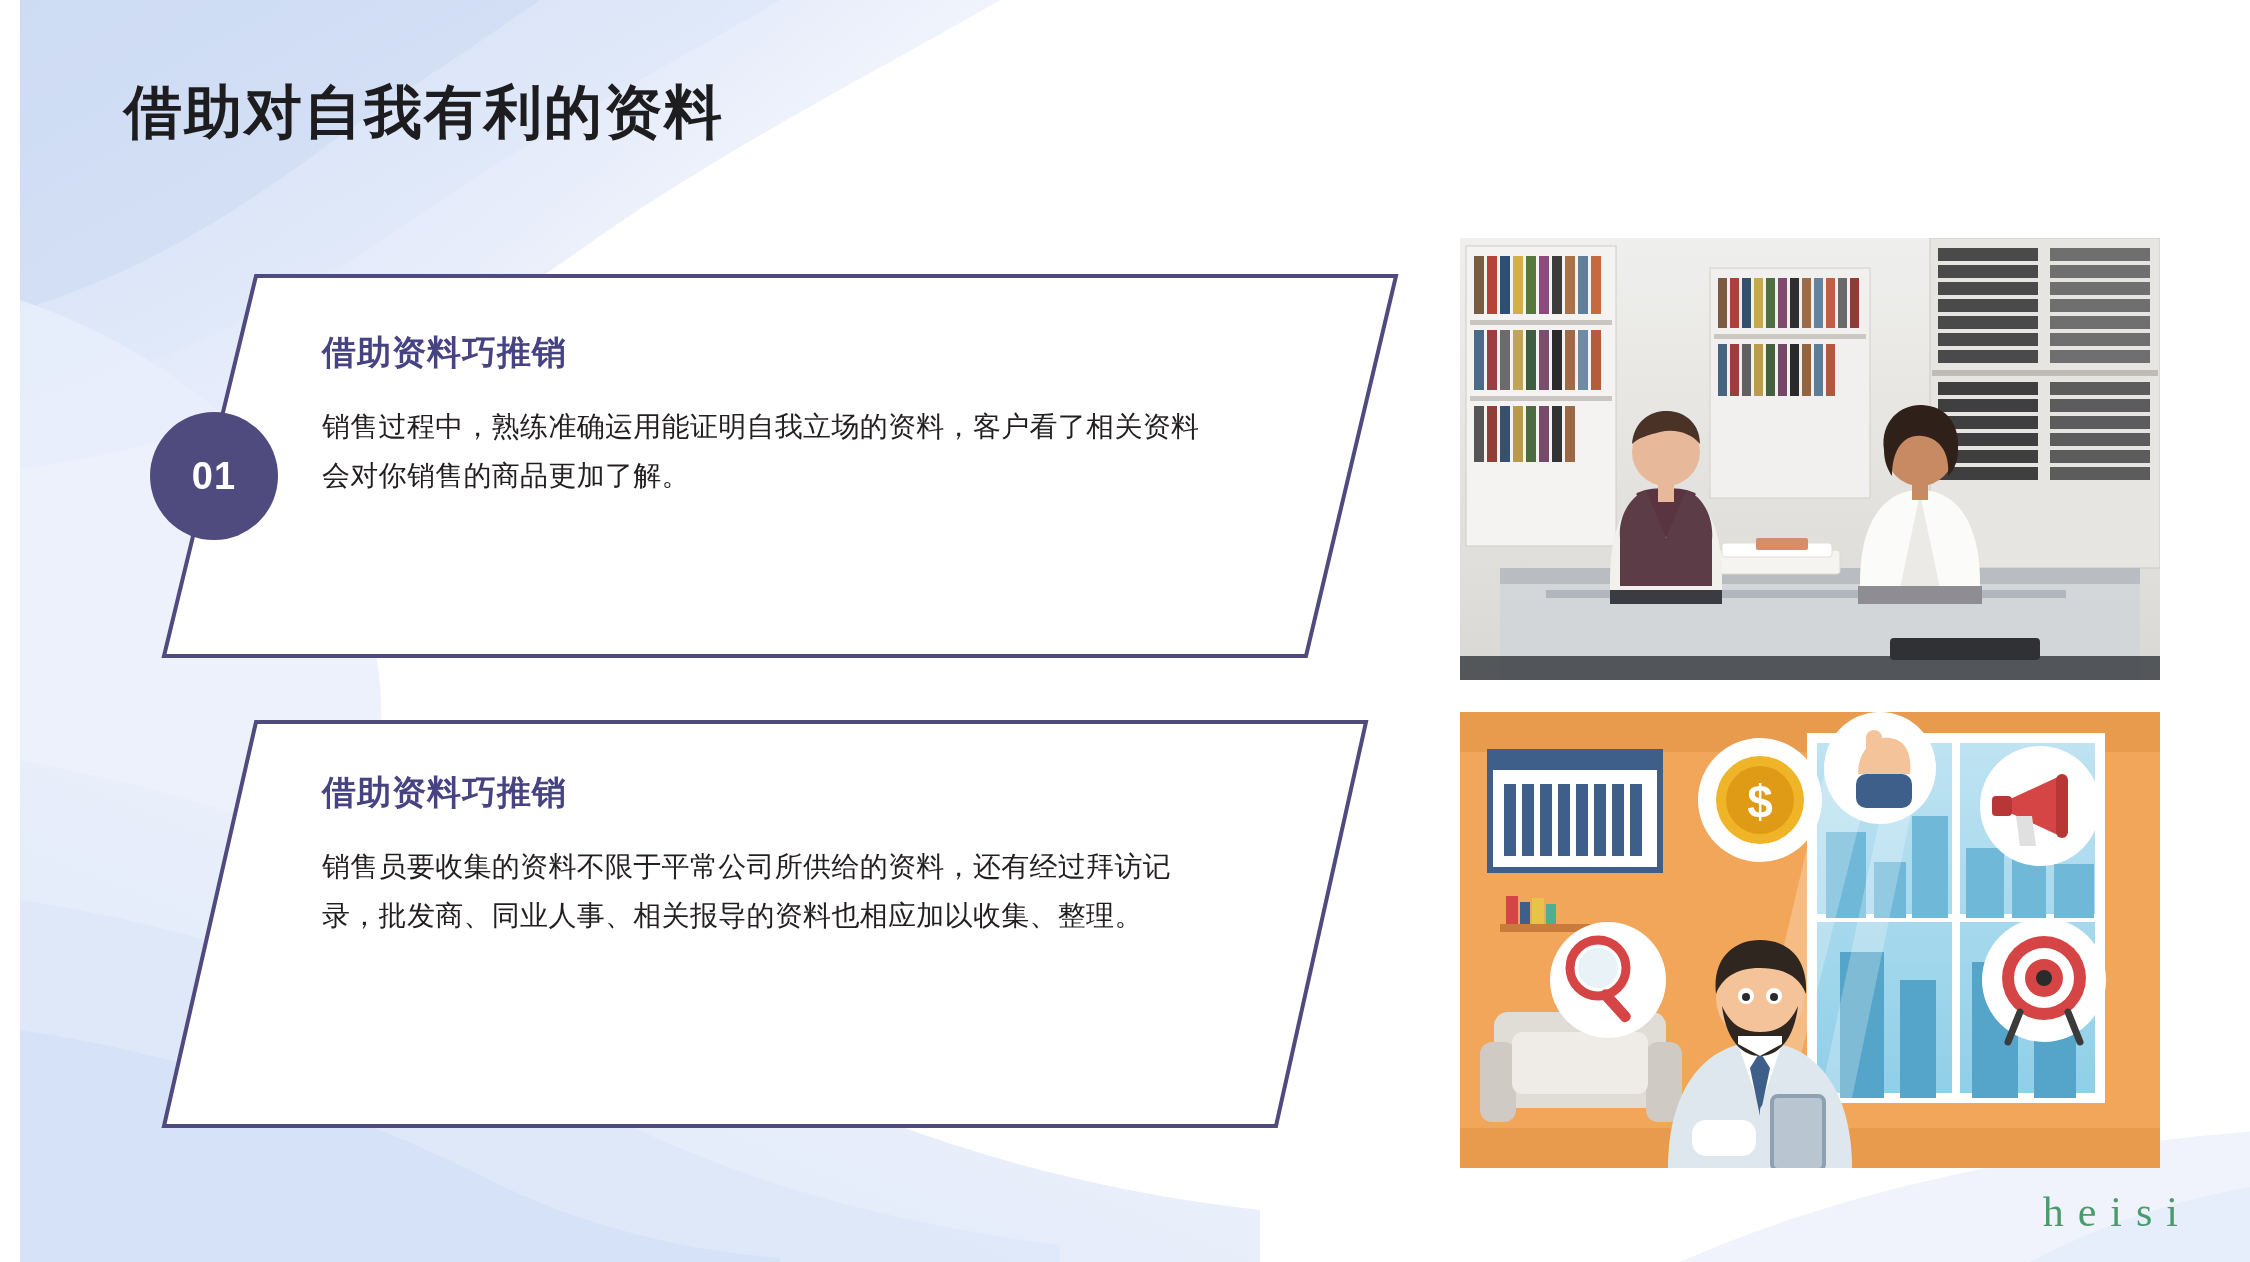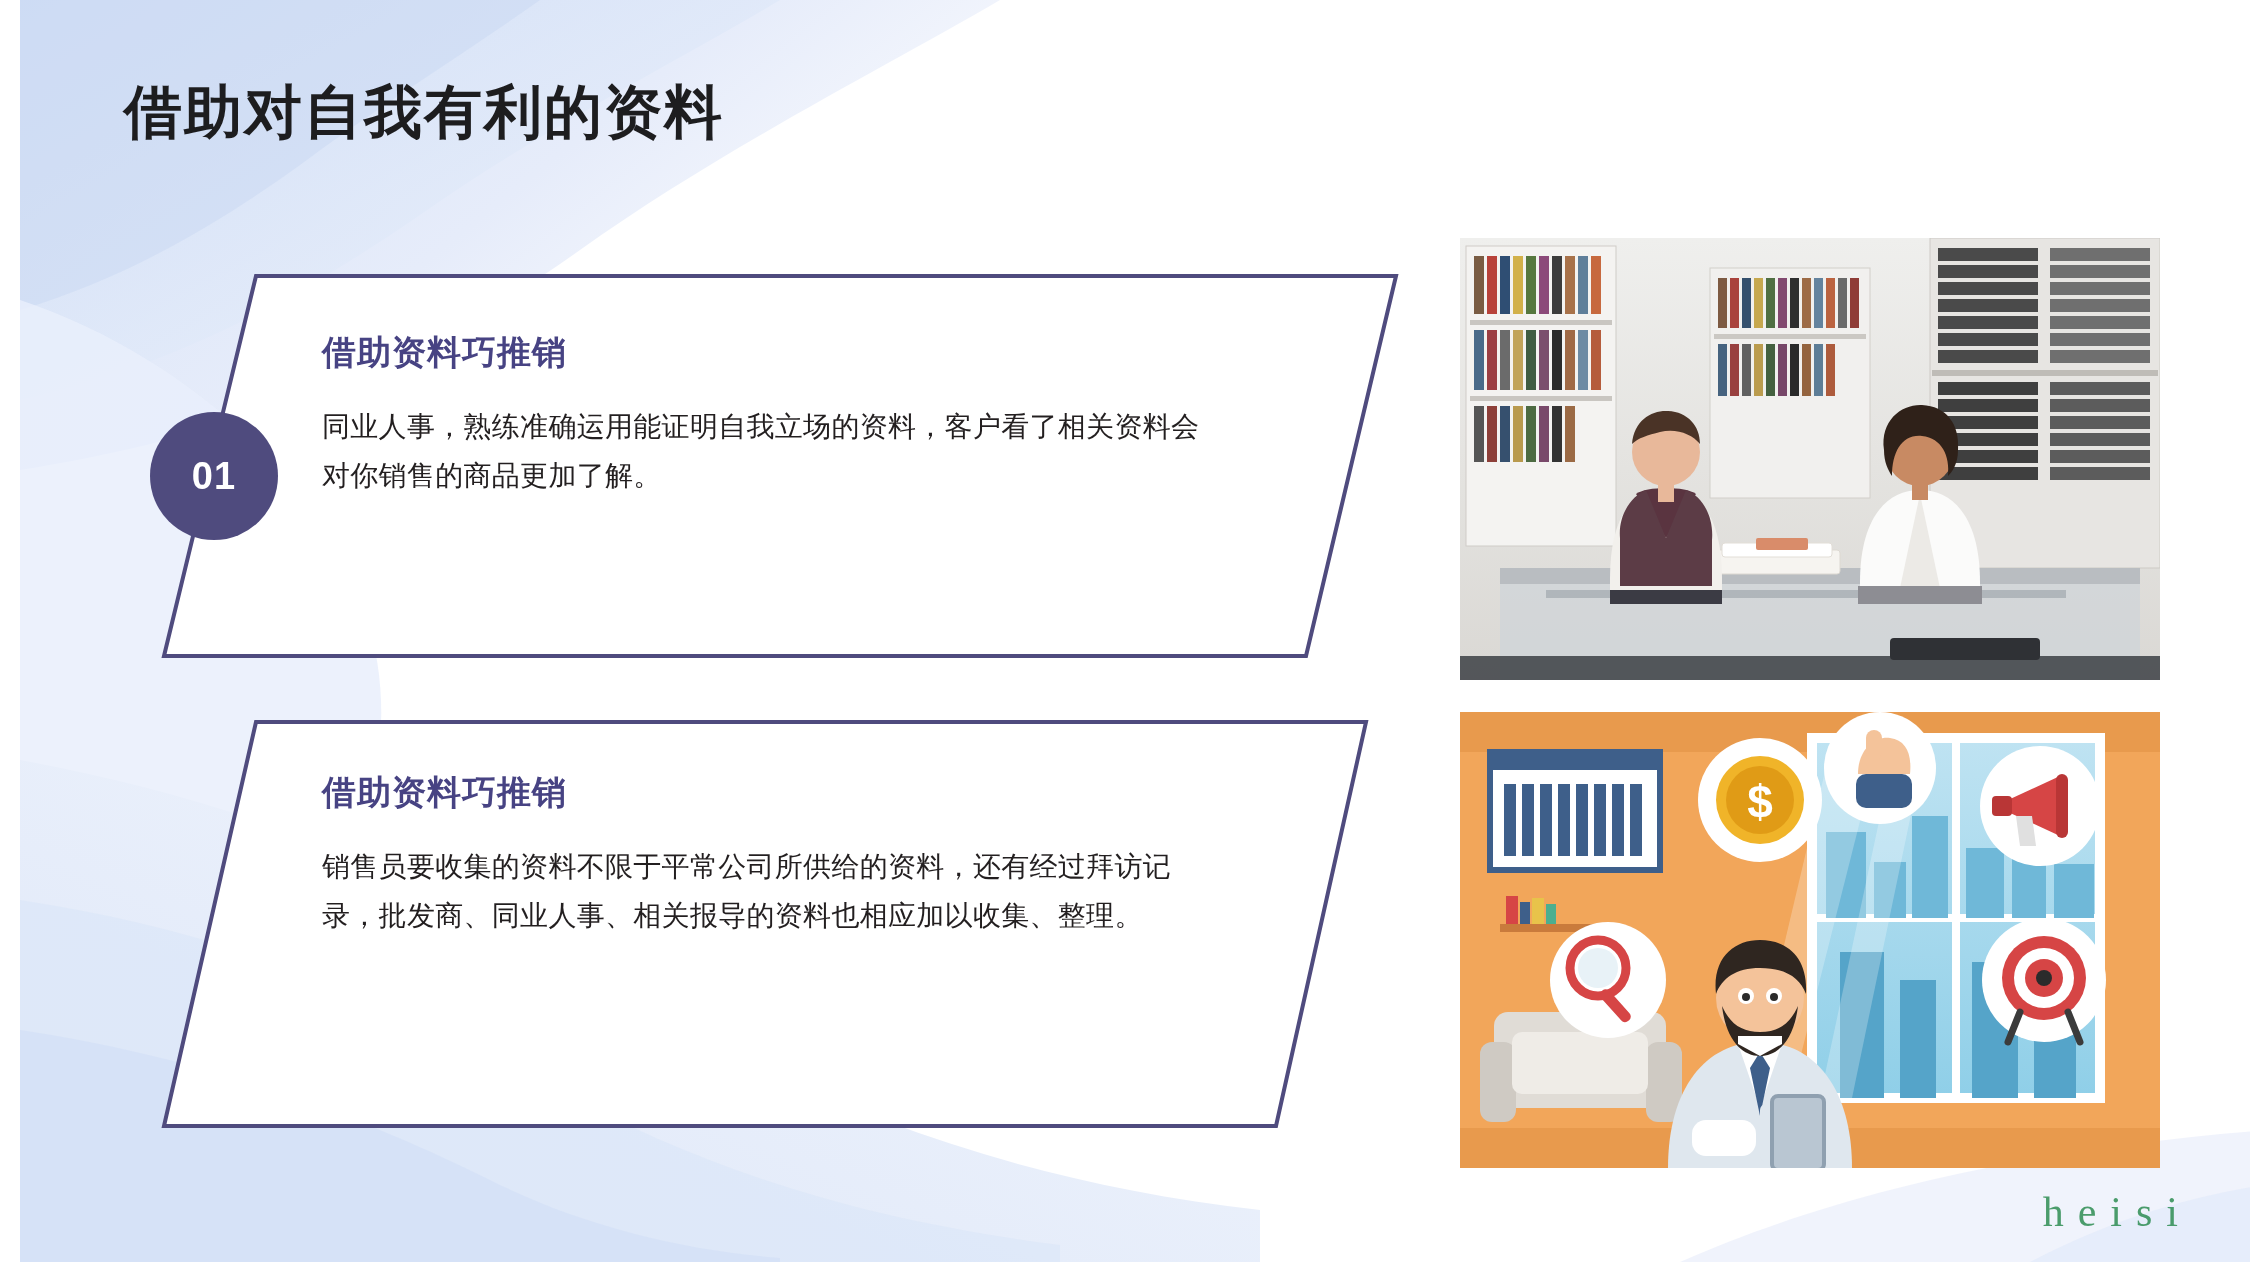--- a/index.html
+++ b/index.html
@@ -123,21 +123,21 @@
 
   <div class="title">借助对自我有利的资料</div>
 
   <div class="card" id="card1">
     <div class="card-shape">
       <svg width="1240" height="388" viewBox="0 0 1240 388" xmlns="http://www.w3.org/2000/svg">
         <polygon points="96,4 1236,4 1146,384 4,384" fill="#ffffff" stroke="#4F4B7E" stroke-width="4" stroke-linejoin="miter"></polygon>
       </svg>
     </div>
     <div class="card-head">借助资料巧推销</div>
-    <div class="card-body">同业人事，熟练准确运用能证明自我立场的资料，客户看了相关资料会对你销售的商品更加了解。</div>
+    <div class="card-body">销售过程中，熟练准确运用能证明自我立场的资料，客户看了相关资料会对你销售的商品更加了解。</div>
   </div>
   <div class="badge" id="badge1">01</div>
 
   <div class="card" id="card2">
     <div class="card-shape">
       <svg width="1210" height="412" viewBox="0 0 1210 412" xmlns="http://www.w3.org/2000/svg">
         <polygon points="96,4 1206,4 1116,408 4,408" fill="#ffffff" stroke="#4F4B7E" stroke-width="4" stroke-linejoin="miter"></polygon>
       </svg>
     </div>
     <div class="card-head">借助资料巧推销</div>

